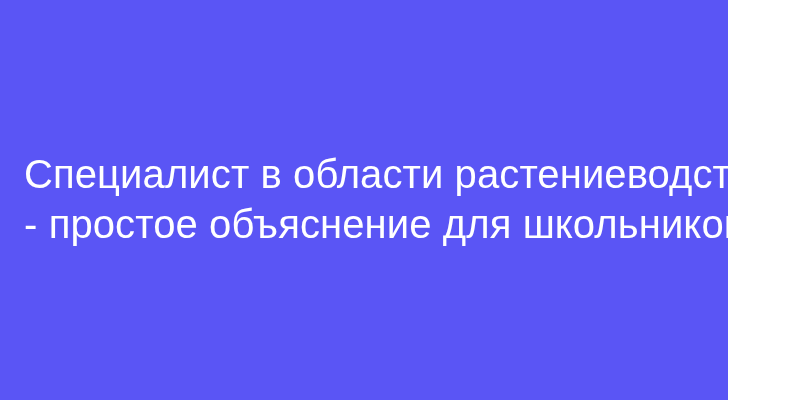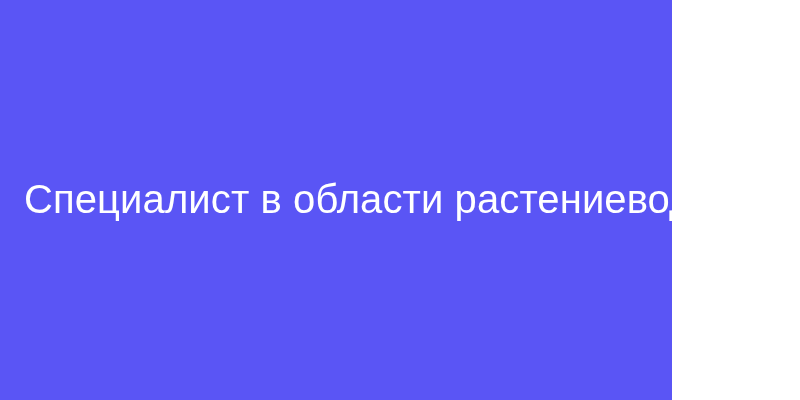--- a/index.html
+++ b/index.html
@@ -12,21 +12,21 @@
     width: 800px;
     height: 400px;
     overflow: hidden;
     font-family: "Liberation Sans", "DejaVu Sans", sans-serif;
     background: #ffffff;
   }
 
   #banner {
     position: relative;
     box-sizing: border-box;
-    width: 672px;
+    width: 728px;
     height: 400px;
     background-color: #5a55f5;
     display: flex;
     align-items: center;
     justify-content: center;
   }
 
   #title-block {
     width: 100%;
     padding: 0 24px;
@@ -48,16 +48,17 @@
 </style>
 </head>
 <body>
 
 <div id="banner">
 
   <div id="title-block">
 
     <span class="title-line">Специалист в области растениеводства</span>
 
+    <span class="title-line">- простое объяснение для школьников</span>
 
   </div>
 
 </div>
 
 </body></html>

